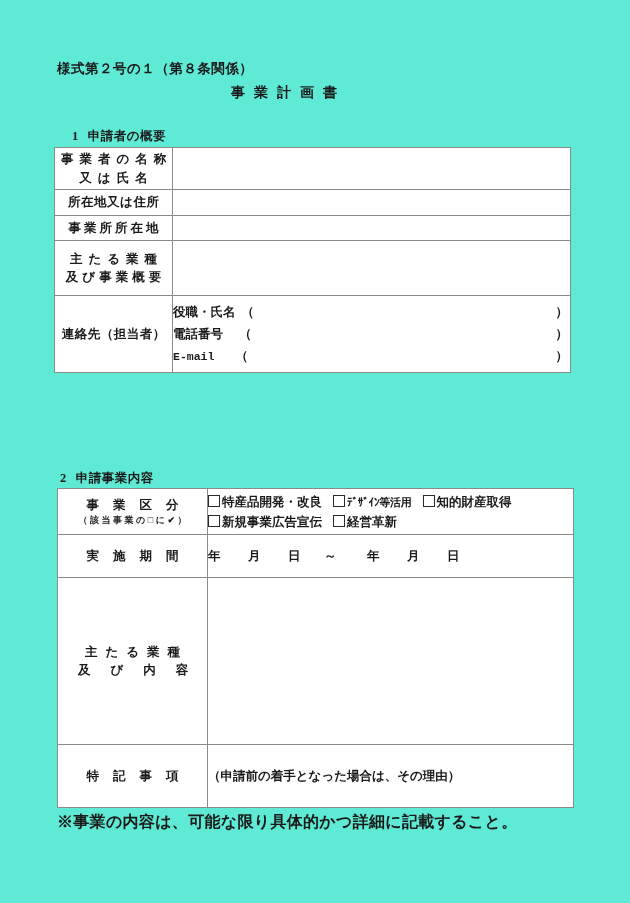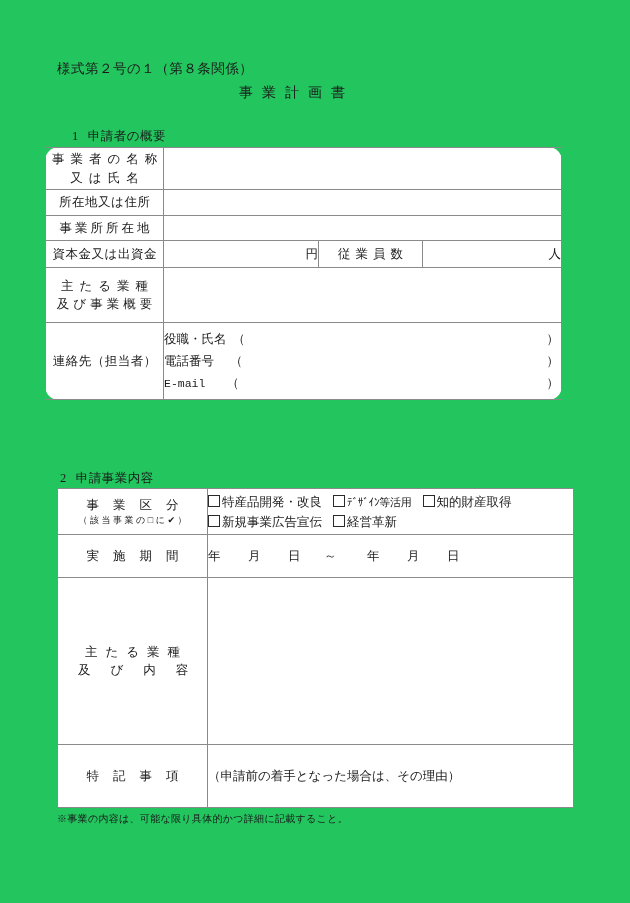--- a/index.html
+++ b/index.html
@@ -13,40 +13,40 @@
     font-family: "Liberation Serif", "DejaVu Serif", serif;
     color: #1a1a1a;
     position: relative;
     overflow: hidden;
   }
   .page {
     position: absolute;
     left: 0; top: 0;
     width: 630px;
     height: 903px;
-    background: #22c55e;
+    background: #5eead4;
+    font-weight: bold;
   }
   .doc-header {
     position: absolute;
     left: 57px;
     top: 60px;
     font-size: 13.5px;
     letter-spacing: 0.5px;
     white-space: nowrap;
   }
   .doc-title {
     position: absolute;
     left: 0;
     top: 84px;
     width: 568px;
     text-align: center;
     font-size: 14px;
     letter-spacing: 9px;
     text-indent: 9px;
-    padding-left: 8px;
   }
   .section-label {
     position: absolute;
     left: 60px;
     font-size: 12.5px;
     letter-spacing: 0.5px;
     white-space: nowrap;
   }
   .section-label .num {
     margin-right: 9px;
@@ -61,24 +61,23 @@
     background: #fff;
   }
   table.formtbl td {
     border: 1px solid #8a8a8a;
     padding: 0;
     vertical-align: middle;
     font-size: 12.5px;
     line-height: 1.45;
   }
   #table1 {
-    left: 45px;
+    left: 54px;
     top: 147px;
     width: 516px;
-    border-radius: 14px;
   }
   #table2 {
     left: 57px;
     top: 488px;
     width: 516px;
   }
   .lbl {
     text-align: center;
     padding: 3px 6px;
     white-space: nowrap;
@@ -165,21 +164,21 @@
   .period .gap-m { display: inline-block; width: 23px; }
   .period .gap-l { display: inline-block; width: 30px; }
   .note-cell {
     vertical-align: top;
     padding: 5px 8px;
   }
   .footnote {
     position: absolute;
     left: 57px;
     top: 812px;
-    font-size: 10px;
+    font-size: 16px;
     letter-spacing: 0.3px;
     white-space: nowrap;
   }
 </style>
 </head>
 <body>
 
 <div class="page">
 
   <div class="doc-header">様式第２号の１（第８条関係）</div>
@@ -212,34 +211,20 @@
         <td class="val" colspan="3" style="height:25px"></td>
       </tr>
       <tr>
         <td class="lbl">
           <span class="lbl-line" style="letter-spacing:3px;text-indent:3px">事業所所在地</span>
         </td>
         <td class="val" colspan="3" style="height:24px"></td>
       </tr>
       <tr>
         <td class="lbl">
-          <span class="lbl-line tight">資本金又は出資金</span>
-        </td>
-        <td class="val val-right" style="height:26px">
-          <span></span><span>円</span>
-        </td>
-        <td class="lbl">
-          <span class="lbl-line" style="letter-spacing:5px;text-indent:5px">従業員数</span>
-        </td>
-        <td class="val val-right">
-          <span></span><span>人</span>
-        </td>
-      </tr>
-      <tr>
-        <td class="lbl">
           <span class="lbl-line">主たる業種</span>
           <span class="lbl-line" style="letter-spacing:4px;text-indent:4px">及び事業概要</span>
         </td>
         <td class="val" colspan="3" style="height:54px"></td>
       </tr>
       <tr>
         <td class="lbl">
           <span class="lbl-line tight">連絡先（担当者）</span>
         </td>
         <td class="contact-lines" colspan="3" style="height:76px">

